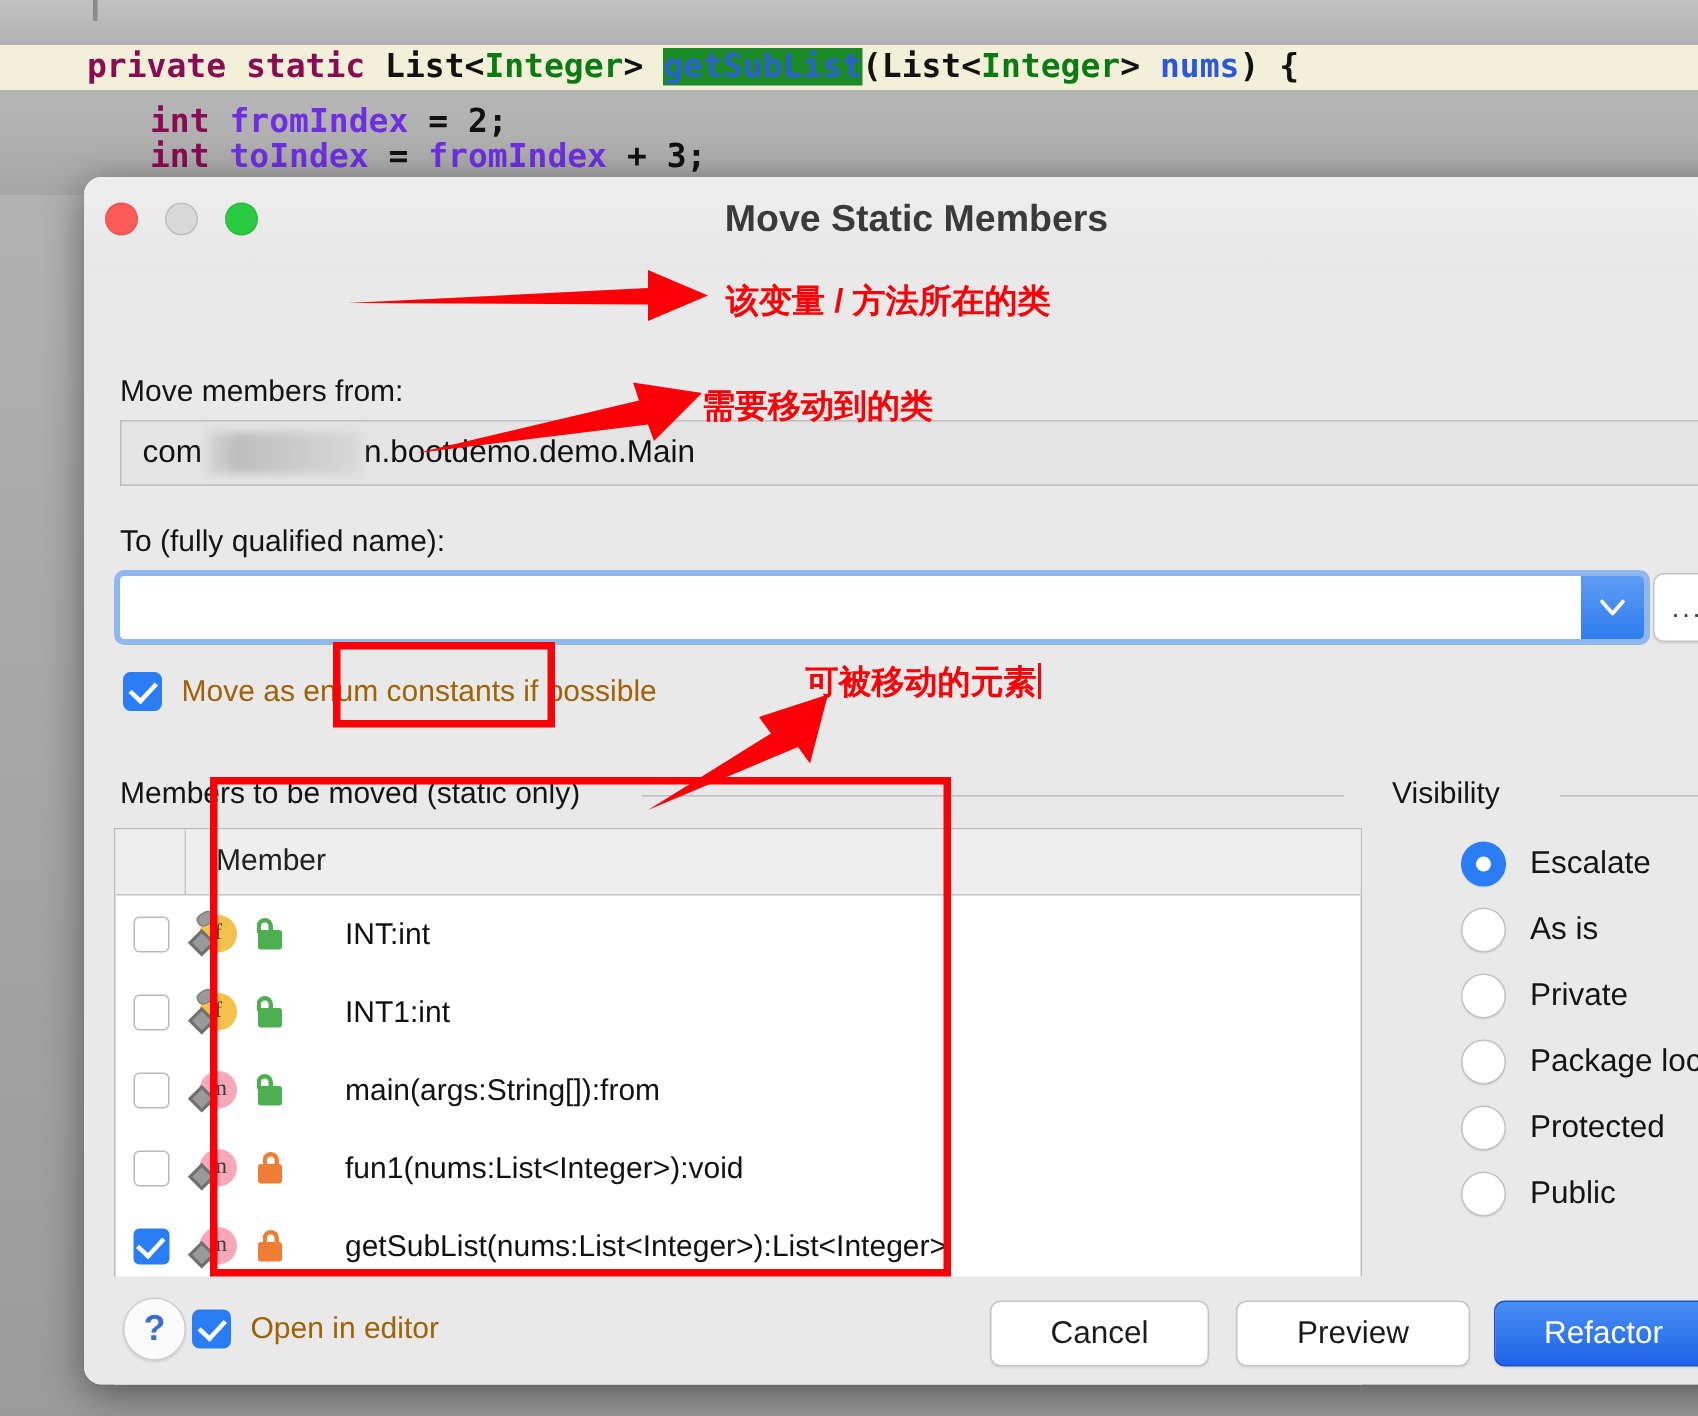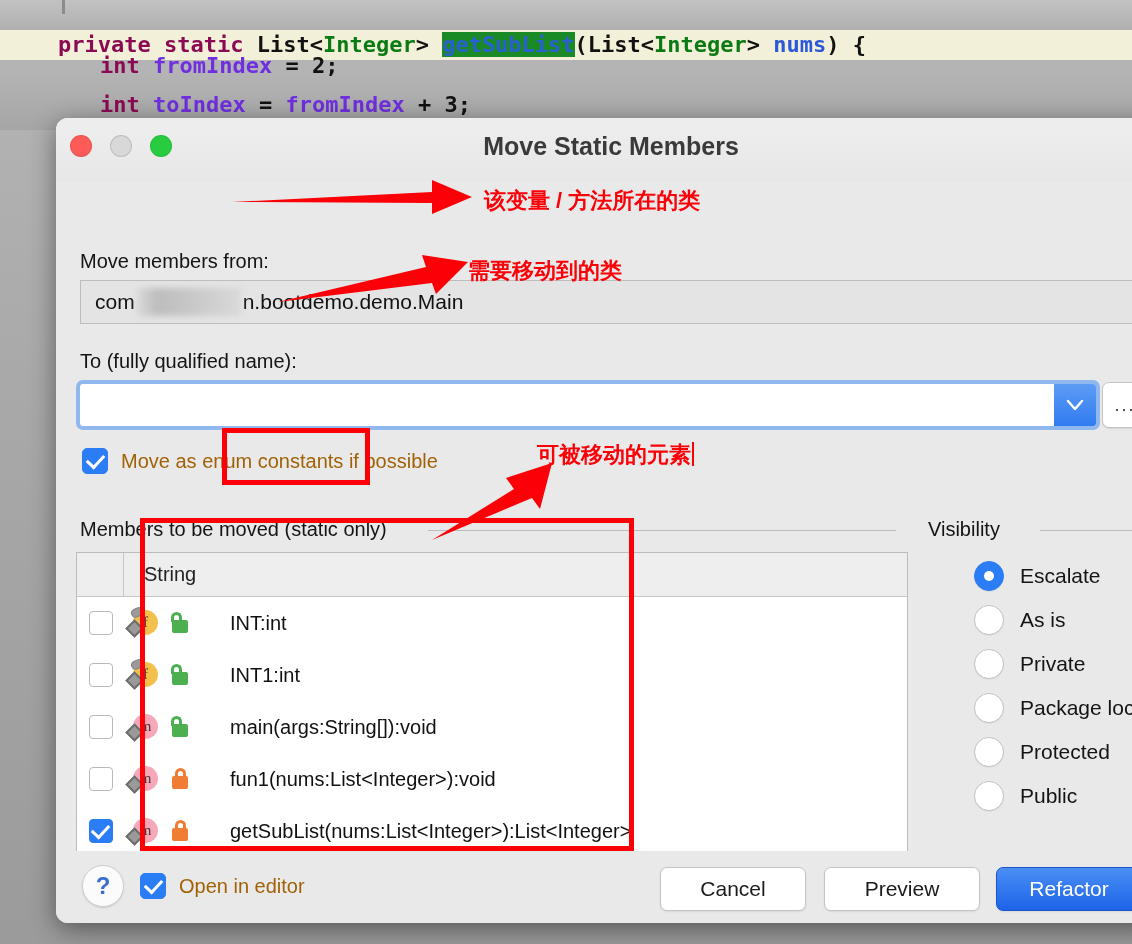--- a/index.html
+++ b/index.html
@@ -219,21 +219,21 @@
     position:absolute; left:0; bottom:0; width:100%; height:72px;
     background:#e9e9e9;
   }
   .help-btn {
     position:absolute; left:26px; top:14px; width:42px; height:42px;
     border-radius:50%; background:#fbfbfb; border:1px solid #cfcfcf;
     display:flex; align-items:center; justify-content:center;
     font-size:24px; color:#3a6fd0; font-weight:bold;
     box-shadow:0 1px 2px rgba(0,0,0,.12);
   }
-  #row-open-editor { position:absolute; left:84px; top:22px;text-align:right; }
+  #row-open-editor { position:absolute; left:72px; top:22px;text-align:right; }
 
   .btn {
     position:absolute; top:16px; height:44px;
     border-radius:7px; display:flex; align-items:center; justify-content:center;
     font-size:21px; color:#1b1b1b;
     background:#fff; border:1px solid #c4c4c4;
     box-shadow:0 1px 2px rgba(0,0,0,.08);
   }
   #btn-cancel { left:604px; width:146px; }
   #btn-preview { left:768px; width:156px; }
@@ -270,21 +270,21 @@
 
 <div id="root">
 
   <div class="editor">
     <div class="editor-top-strip"></div>
     <div class="editor-gutter-dot"></div>
     <div class="editor-left-col"></div>
     <div class="editor-body-bg"></div>
     <div id="code-lines">
         <div class="code-line hl" style="top: 30px;"><span class="ind" style="width:58px"></span><span class="kw">private </span><span class="kw">static </span><span class="plain">List</span><span class="plain">&lt;</span><span class="cls">Integer</span><span class="plain">&gt; </span><span class="sel">getSubList</span><span class="plain">(</span><span class="plain">List</span><span class="plain">&lt;</span><span class="cls">Integer</span><span class="plain">&gt; </span><span class="blue">nums</span><span class="plain">) {</span></div>
-        <div class="code-line" style="top: 51px;"><span class="ind" style="width:100px"></span><span class="kw">int </span><span class="var">fromIndex</span><span class="plain"> = </span><span class="num">2</span><span class="plain">;</span></div>
+        <div class="code-line" style="top: 67px;"><span class="ind" style="width:100px"></span><span class="kw">int </span><span class="var">fromIndex</span><span class="plain"> = </span><span class="num">2</span><span class="plain">;</span></div>
         <div class="code-line" style="top: 90px;"><span class="ind" style="width:100px"></span><span class="kw">int </span><span class="var">toIndex</span><span class="plain"> = </span><span class="var">fromIndex</span><span class="plain"> + </span><span class="num">3</span><span class="plain">;</span></div>
       </div>
   </div>
 
   <div class="dialog">
 
     <div class="titlebar">
       <div class="lights">
         <div class="light red"></div>
         <div class="light yellow"></div>
@@ -322,21 +322,21 @@
         <span class="cb on"></span>
         <span>Move as enum constants if possible</span>
       </div>
 
       <div id="lbl-members" class="field-label">Members to be moved (static only)</div>
       <div id="sep-members" class="sep-line"></div>
 
       <div class="table">
         <div class="thead">
           <div class="th-check"></div>
-          <div class="th-member">String</div>
+          <div class="th-member">Member</div>
         </div>
         <div id="member-rows">
             <div class="trow">
               <div class="td-check">
                 <span class="cb sm"></span>
               </div>
               <div class="mem-icon">
                 <div class="mem-circle field">f</div>
                 <div class="static-diamond"></div>
                 <div class="static-diamond2"></div>
@@ -367,21 +367,21 @@
                 <span class="cb sm"></span>
               </div>
               <div class="mem-icon">
                 <div class="mem-circle method">m</div>
                 <div class="static-diamond"></div>
               </div>
               <div class="lock open">
                 <div class="shackle"></div>
                 <div class="body"></div>
               </div>
-              <div class="mem-name">main(args:String[]):void</div>
+              <div class="mem-name">main(args:String[]):from</div>
             </div>
             <div class="trow">
               <div class="td-check">
                 <span class="cb sm"></span>
               </div>
               <div class="mem-icon">
                 <div class="mem-circle method">m</div>
                 <div class="static-diamond"></div>
               </div>
               <div class="lock closed">

